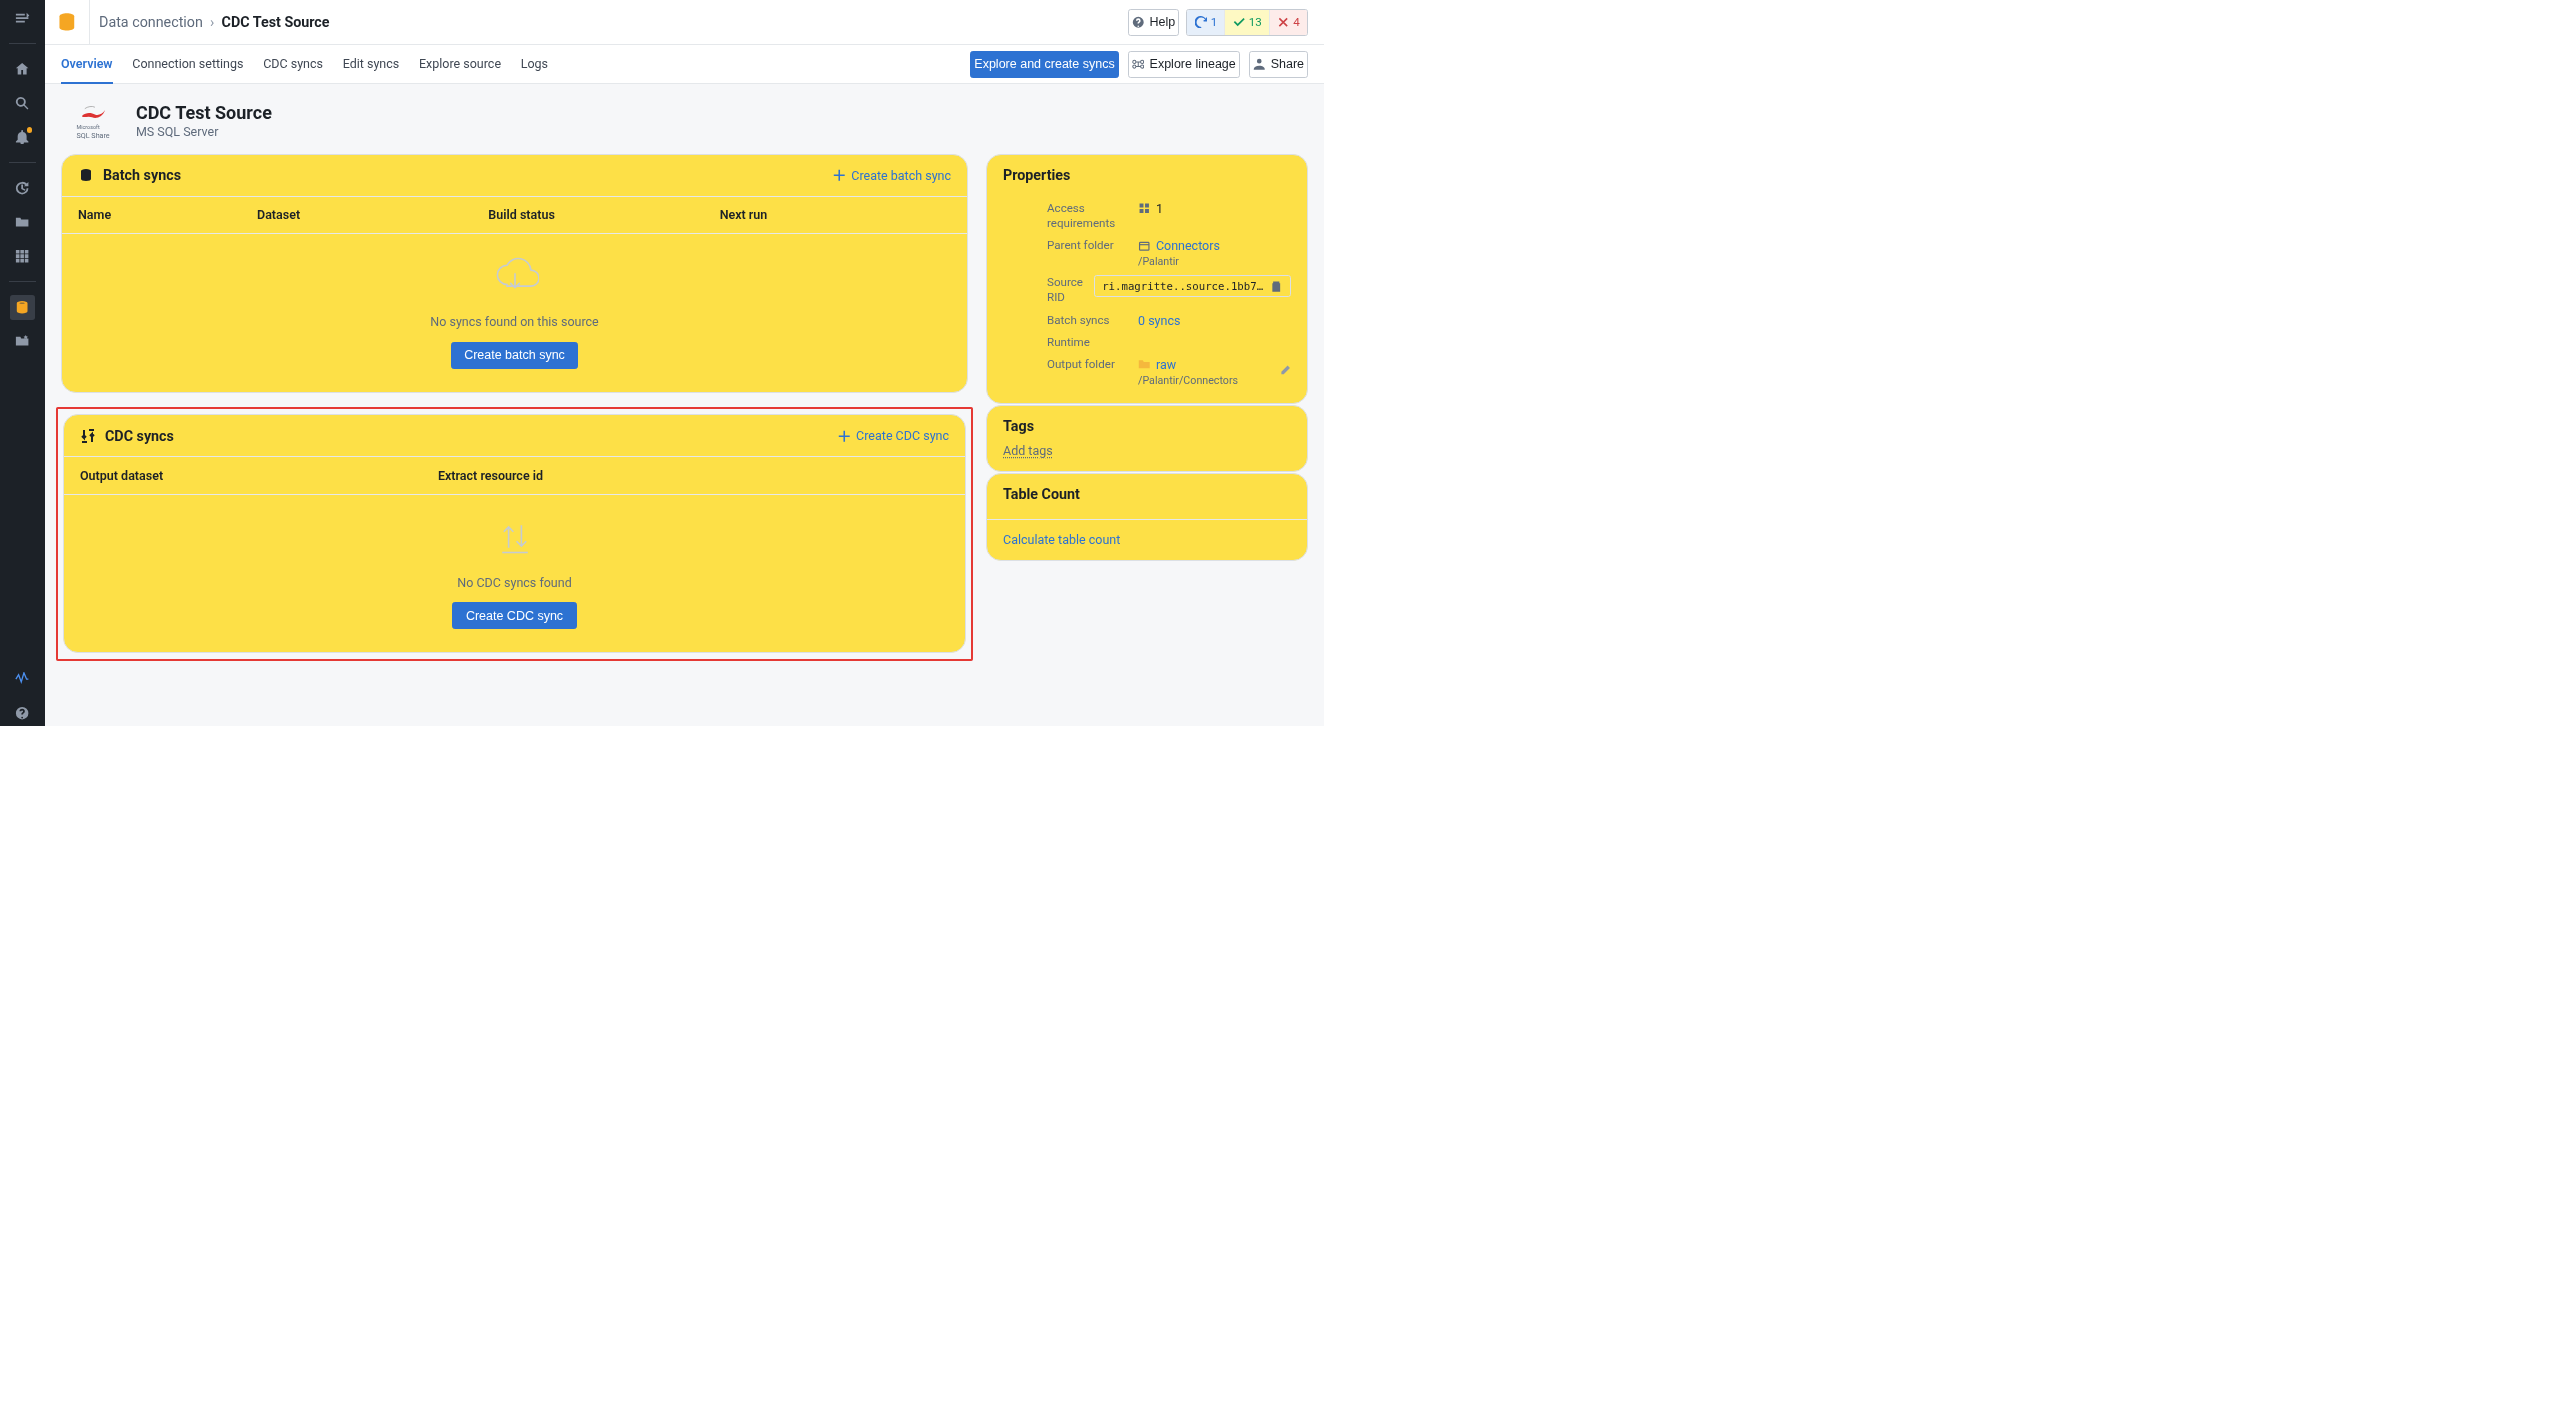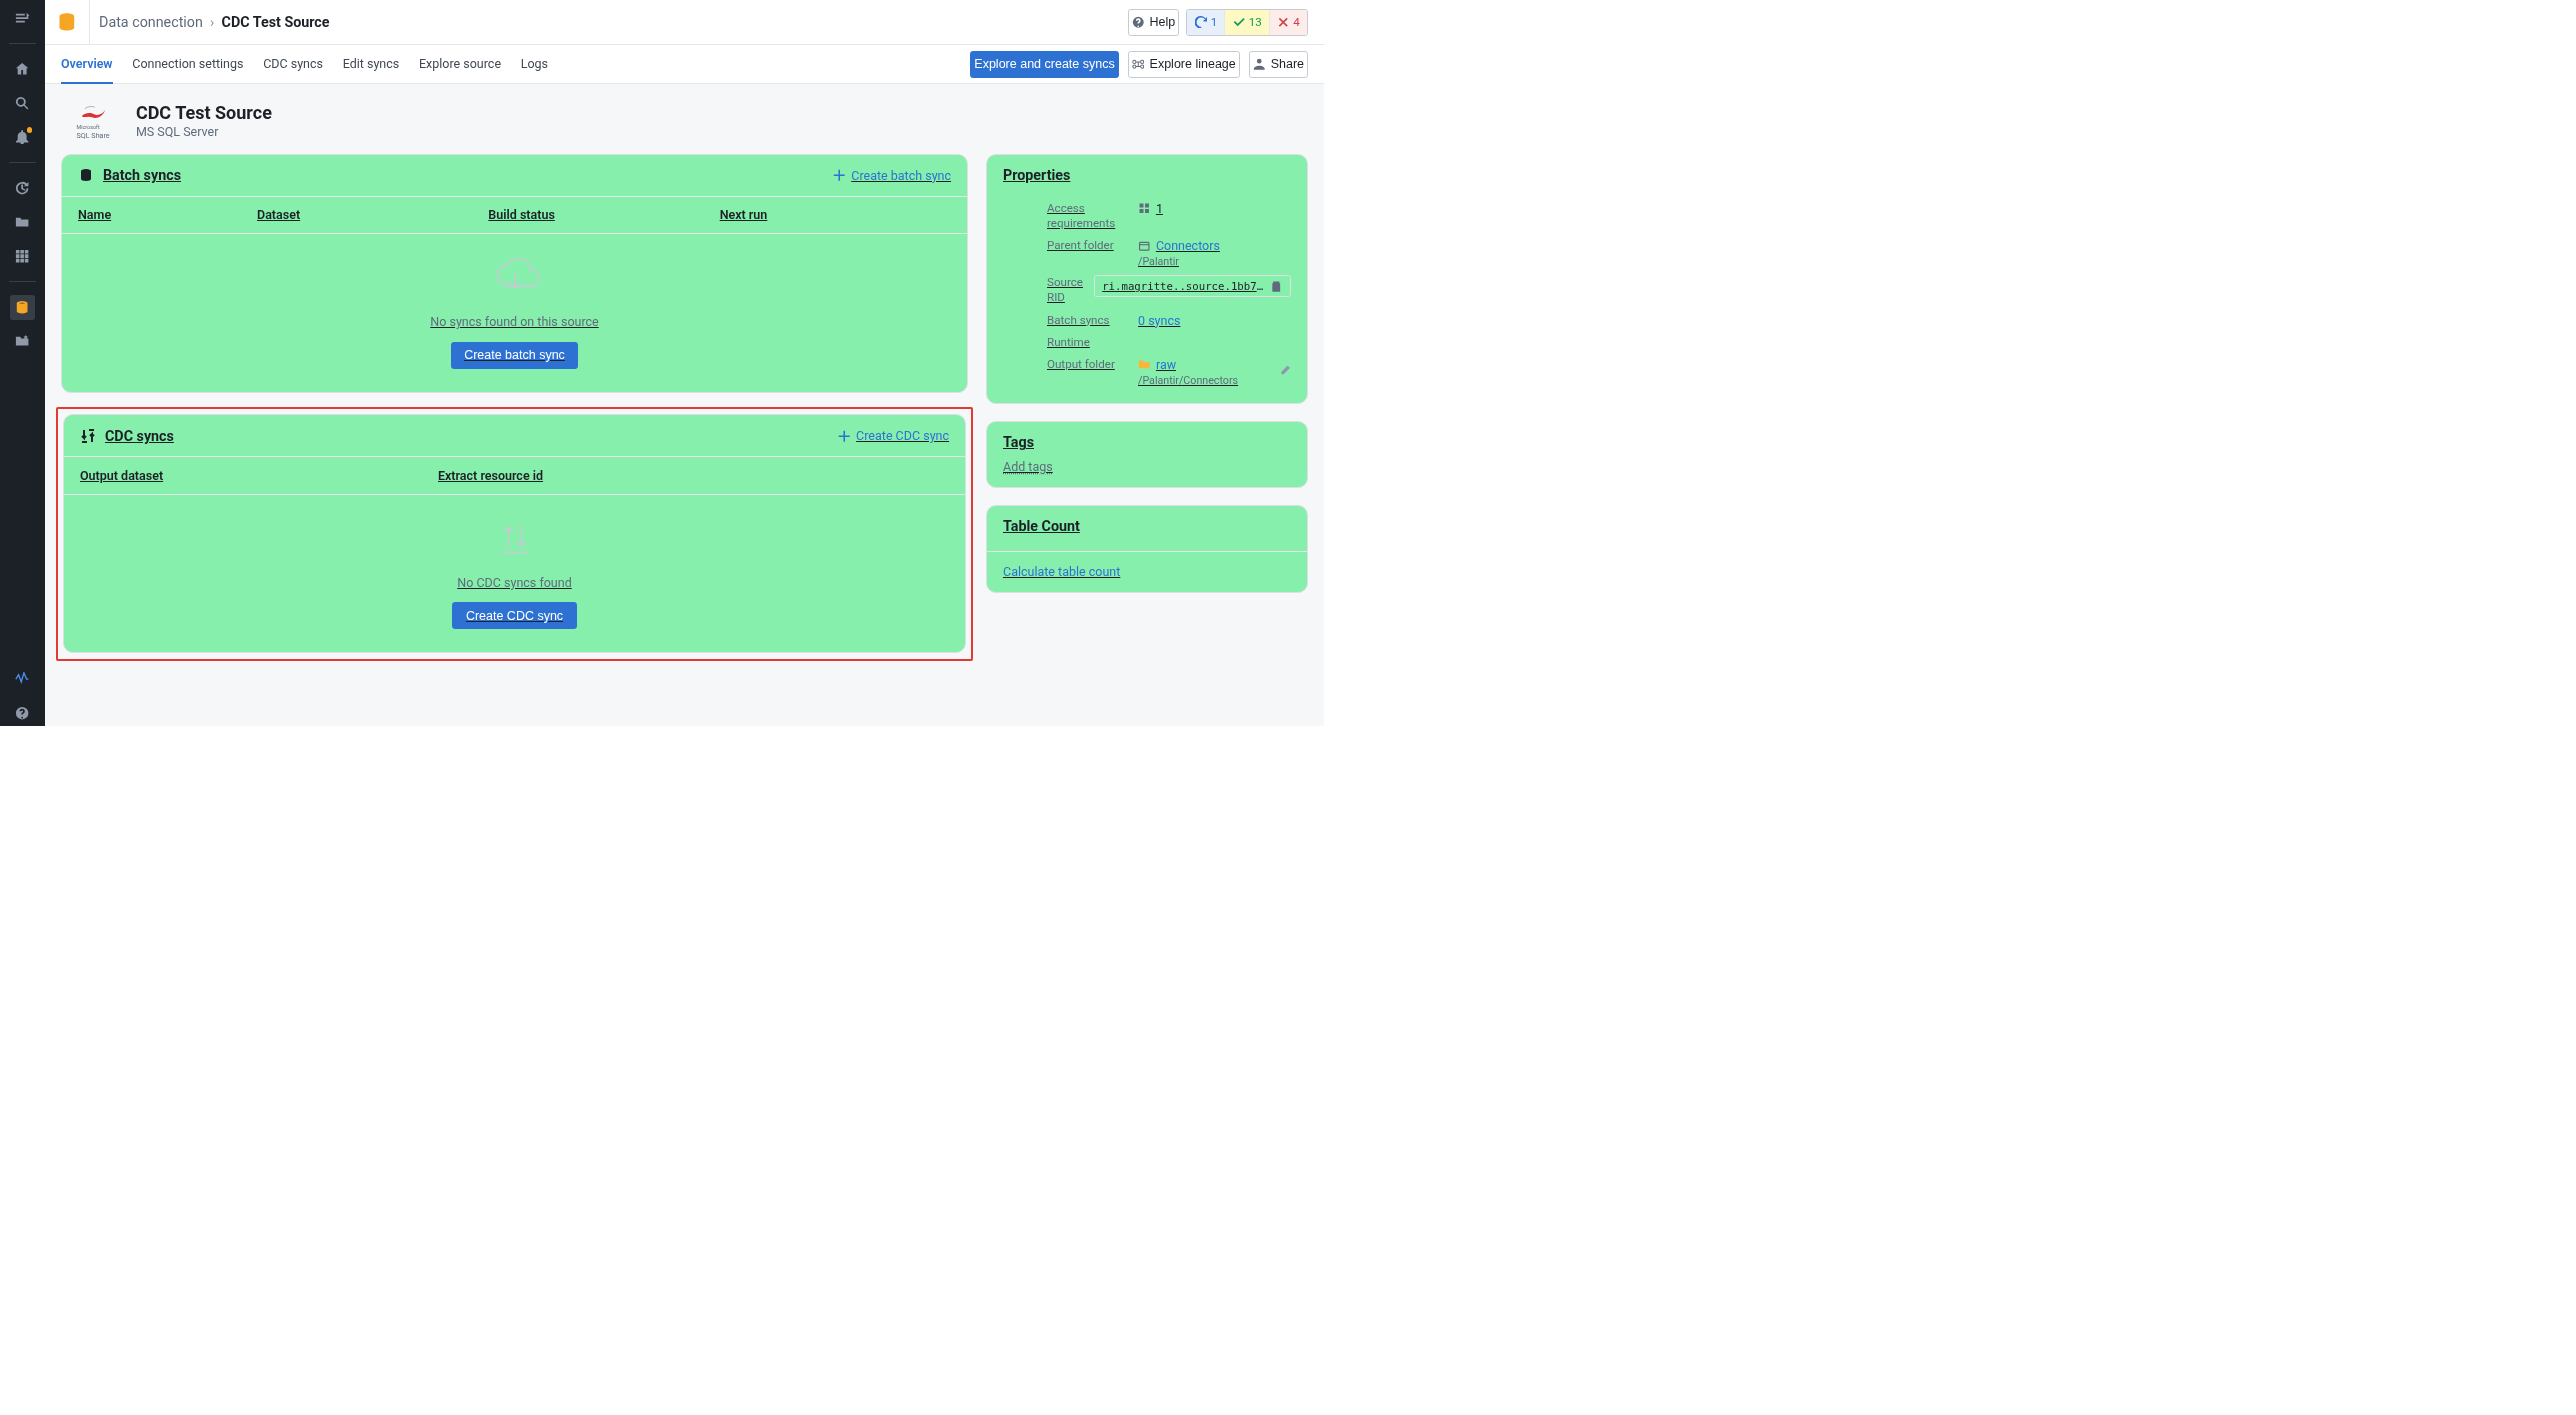--- a/index.html
+++ b/index.html
@@ -129,24 +129,24 @@
     display: flex; flex-direction: column; align-items:center; justify-content:center;
     position: relative;
   }
   .source-logo svg { width: 29px; height: 19.7px; }
   .source-logo .logo-label { font-size: 7.2px; color: #5f6b7c; margin-top: 1.8px; }
   .source-title h1 { font-size: 18px; font-weight: 700; color: #1c2127; }
   .source-title .subtitle { font-size: 12.5px; color: #5f6b7c; margin-top: 0.9px; }
 
   .columns { display: flex; gap: 18px; align-items: flex-start; }
   .col-main { flex: 1; display: flex; flex-direction: column; gap: 14.3px; min-width: 0; }
-  .col-side { width: 322px; display: flex; flex-direction: column; gap: 17px; }
+  .col-side { width: 322px; display: flex; flex-direction: column; gap: 1px; }
 
   .panel {
-    background: #86efac; border: 0.9px solid #dce0e5; border-radius: 10px; text-decoration: underline;
+    background: #fde047; border: 0.9px solid #dce0e5; border-radius: 15px;
   }
   .panel-head {
     display: flex; align-items: center; justify-content: space-between;
     padding: 12.5px 16px;
   }
   .panel-head h2 { font-size: 14.3px; font-weight: 700; display: flex; align-items: center; gap: 9px; }
   .panel-head h2 svg { width: 16px; height: 16px; fill: #1c2127; }
   .link-btn {
     display: inline-flex; align-items: center; gap: 5.4px;
     color: #2d72d2; font-size: 12.5px; cursor: pointer;

